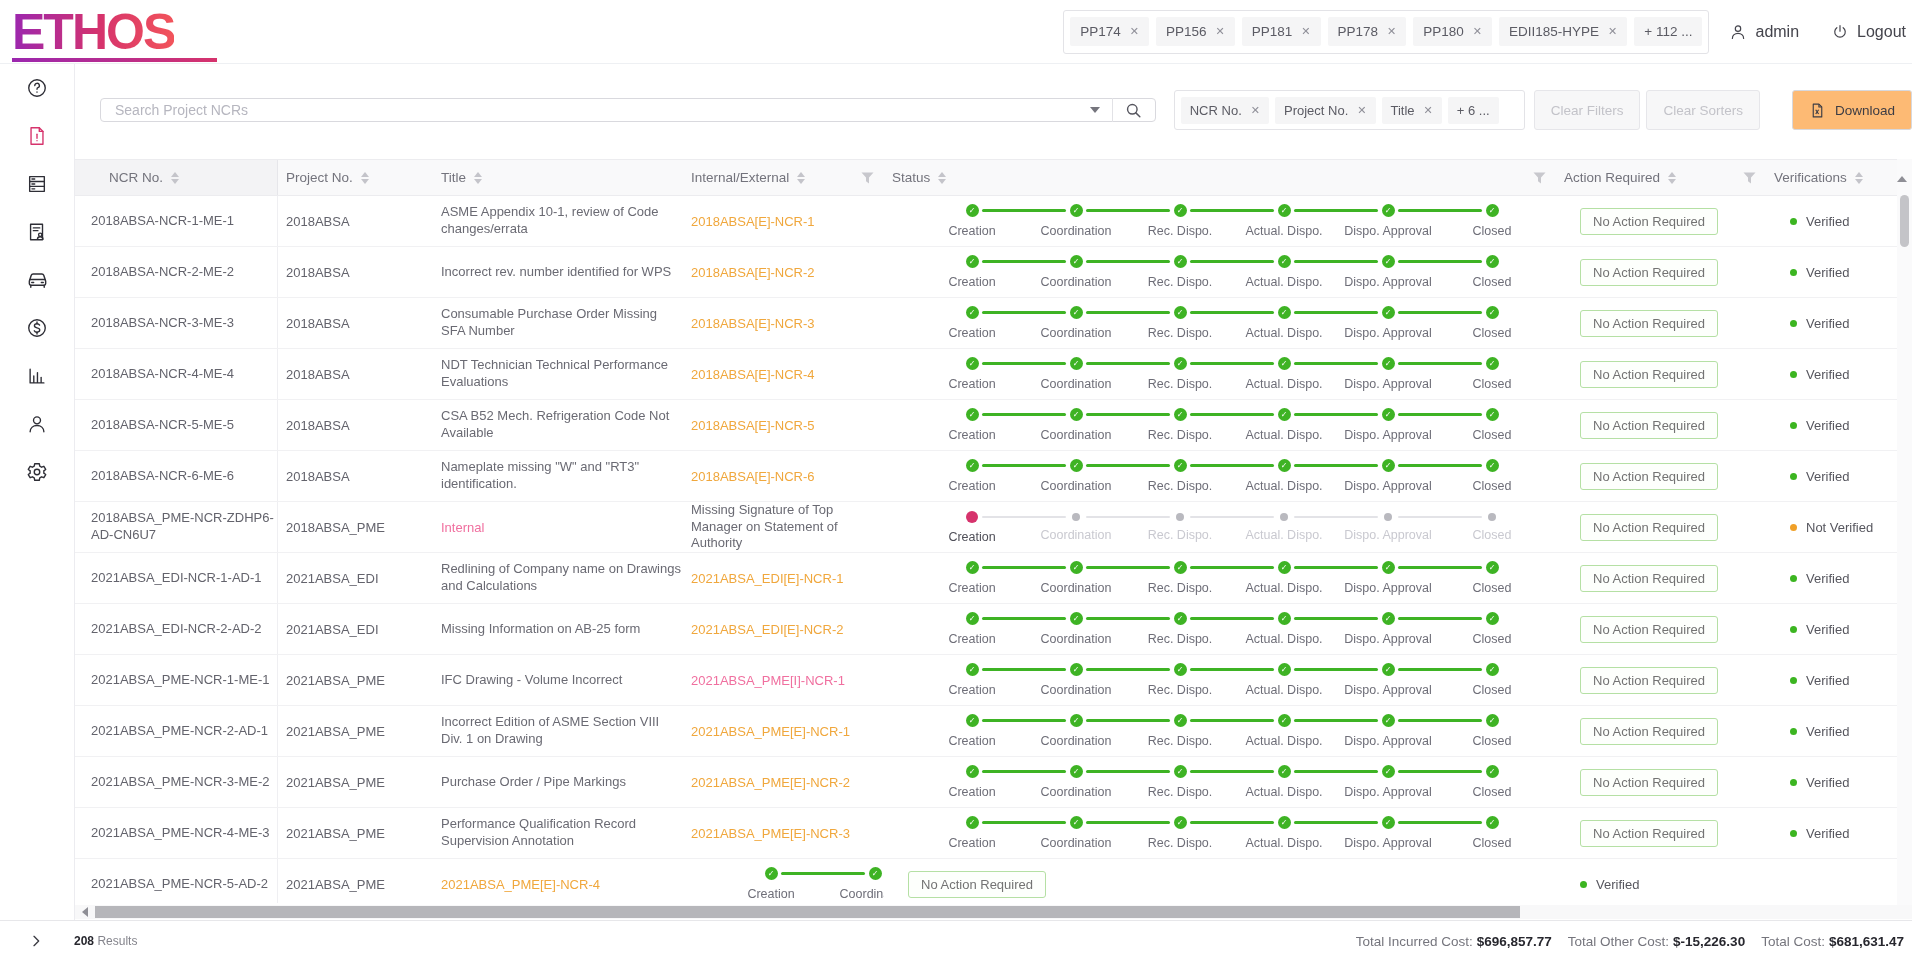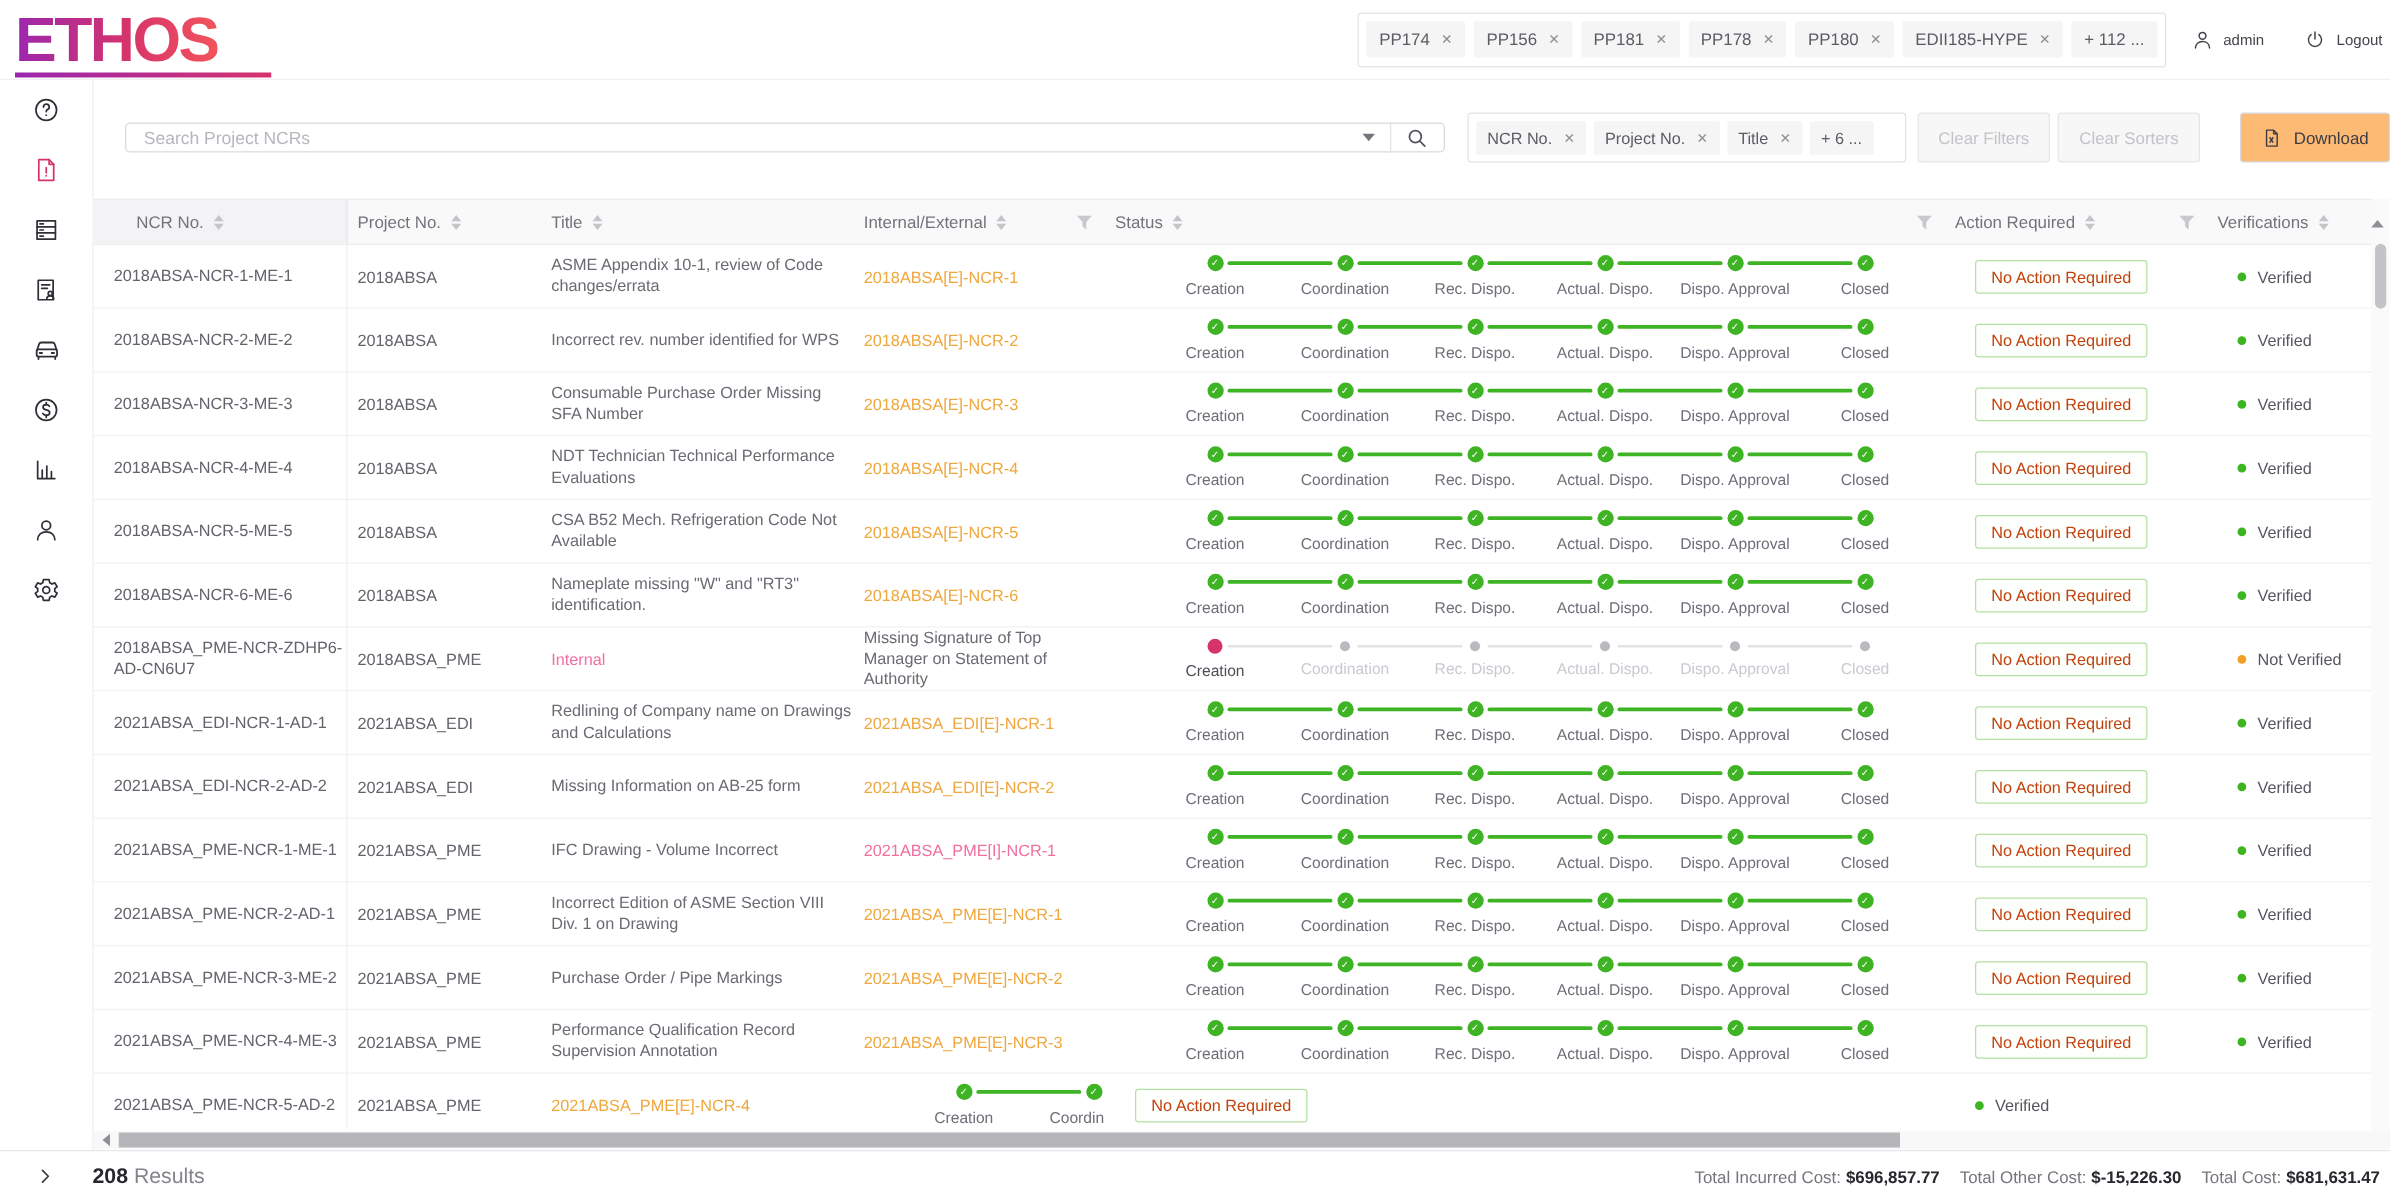--- a/index.html
+++ b/index.html
@@ -14,21 +14,21 @@
     background:linear-gradient(90deg,#9b27af 0%, #d6336c 55%, #f2545b 100%);
     -webkit-background-clip:text; background-clip:text; color:transparent; }
   .logo-underline { position:absolute; left:12px; bottom:1px; width:205px; height:4px;
     background:linear-gradient(90deg,#9b27af,#d6336c); }
   .proj-chips-box { margin-left:auto; display:flex; align-items:center; gap:7px;
     border:1px solid #e3e3e7; border-radius:3px; padding:5px 6px; min-height:44px; background:#fff; }
   .chip { display:inline-flex; align-items:center; background:#f5f5f6; border-radius:2px;
     padding:7px 10px; font-size:13.5px; color:#5b5b64; white-space:nowrap; }
   .chip .chip-x { margin-left:9px; color:#8f8f98; font-size:11px; cursor:pointer; }
   .chip-more { color:#5b5b64; }
-  .user, .logout { display:flex; align-items:center; gap:8px; font-size:12px; color:#44444c; cursor:pointer; }
+  .user, .logout { display:flex; align-items:center; gap:8px; font-size:16px; color:#44444c; cursor:pointer; }
   .user { margin-left:20px; }
   .logout { margin-left:32px; margin-right:6px; }
   .ic { stroke:#44444c; fill:none; stroke-width:1.6; stroke-linecap:round; stroke-linejoin:round; }
 
   
   .content { flex:1; display:flex; min-height:0; }
   .sidebar { width:75px; flex:none; border-right:1px solid #ececf0; display:flex; flex-direction:column; align-items:center; }
   .nav-item { height:48px; width:75px; display:flex; align-items:center; justify-content:center;
     color:#2e2e36; cursor:pointer; }
   .nav-item svg { stroke:currentColor; fill:none; stroke-width:1.5; stroke-linecap:round; stroke-linejoin:round; }
@@ -89,42 +89,42 @@
   .st-current .dot { background:#d6336c; width:12px; height:12px; margin-top:1px; }
   .st-pending .dot { background:#b9b9bf; width:8px; height:8px; margin-top:3px; }
   .step.has-line::before { content:""; position:absolute; top:5px; left:calc(-50% + 10px);
     width:calc(100% - 20px); height:3px; background:#3eb324; border-radius:2px; }
   .row-creation .step.has-line::before { background:#e3e3e7; height:2px; top:6px; }
   .slabel { margin-top:7px; font-size:12.5px; color:#6e6e78; white-space:nowrap; }
   .st-current .slabel { color:#4f4f58; }
   .st-pending .slabel { color:#c9c9d0; }
 
   .c-action { padding-left:24px; }
-  .badge { font-size:13px; color:#c2410c; border:1px solid #b5e0a4; background:#fdfffc;
+  .badge { font-size:13px; color:#737373; border:1px solid #b5e0a4; background:#fdfffc;
     border-radius:3px; padding:5px 12px; white-space:nowrap; }
   .c-verif { padding-left:24px; gap:9px; color:#56565e; }
   .vdot { width:7px; height:7px; border-radius:50%; flex:none; }
   .v-green { background:#3cb521; }
   .v-orange { background:#f0a028; }
 
   
   .hscroll { position:absolute; left:0; top:841px; width:1897px; height:14px; background:#f8f8f9;
     display:flex; align-items:center; }
   .hs-arrow { width:0; height:0; border-top:5px solid transparent; border-bottom:5px solid transparent; flex:none; }
   .hs-left { border-right:6px solid #8f8f96; margin-left:7px; }
   .hs-thumb { position:absolute; left:20px; top:1px; width:1425px; height:12px; background:#b6b6ba; }
   .vscroll { position:absolute; right:0; top:95px; width:15px; height:746px; background:#fafafb; }
   .vs-arrow { width:0; height:0; border-left:5px solid transparent; border-right:5px solid transparent;
     border-bottom:6px solid #8f8f96; margin:5px auto 0; }
   .vs-thumb { position:absolute; top:36px; left:3px; width:9px; height:52px; background:#c4c4c8; border-radius:6px; }
 
   
   .bottombar { height:41px; flex:none; border-top:1px solid #e7e7ea; display:flex; align-items:center; background:#fff; }
   .expand-toggle { margin-left:28px; display:flex; align-items:center; cursor:pointer; }
-  .results { margin-left:30px; font-size:17px; color:#84848c; }
+  .results { margin-left:30px; font-size:12px; color:#84848c; }
   .results b { color:#27272e; font-weight:bold; }
   .totals { margin-left:auto; margin-right:8px; display:flex; gap:16px; font-size:13.5px; color:#75757d; }
   .totals .tval { color:#27272e; font-weight:bold; margin-left:4px; }
   .total-item { display:flex; align-items:center; }
 </style>
 </head>
 <body>
 
 <div class="app">
 

